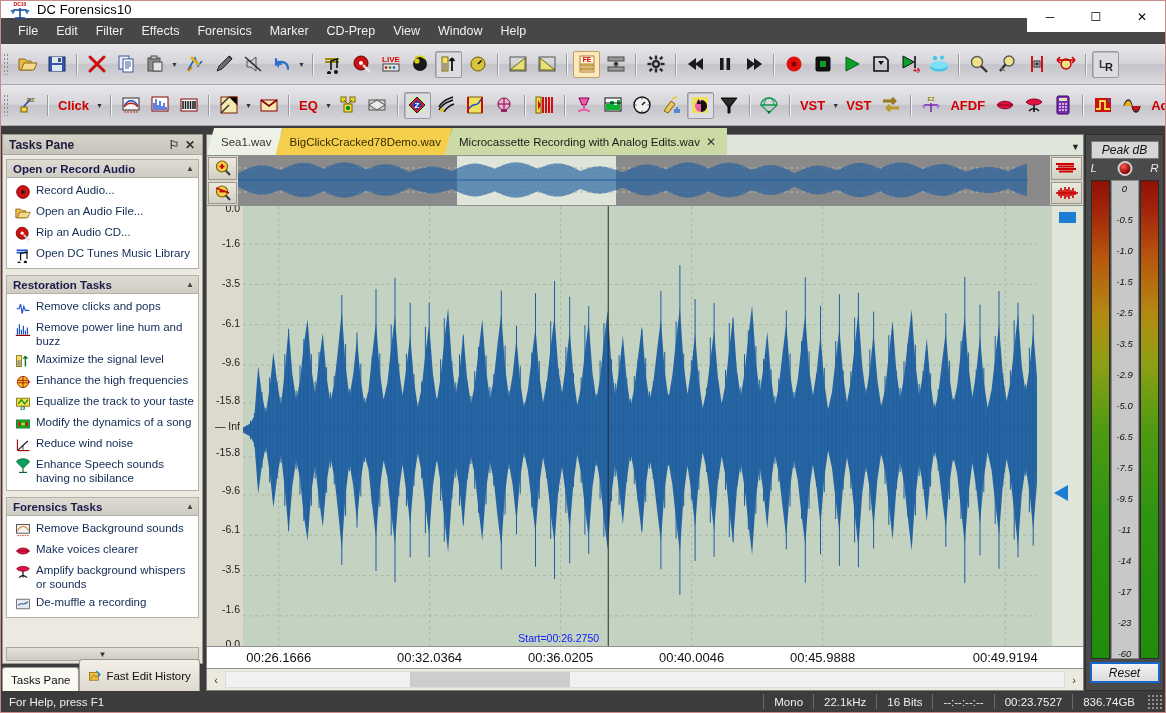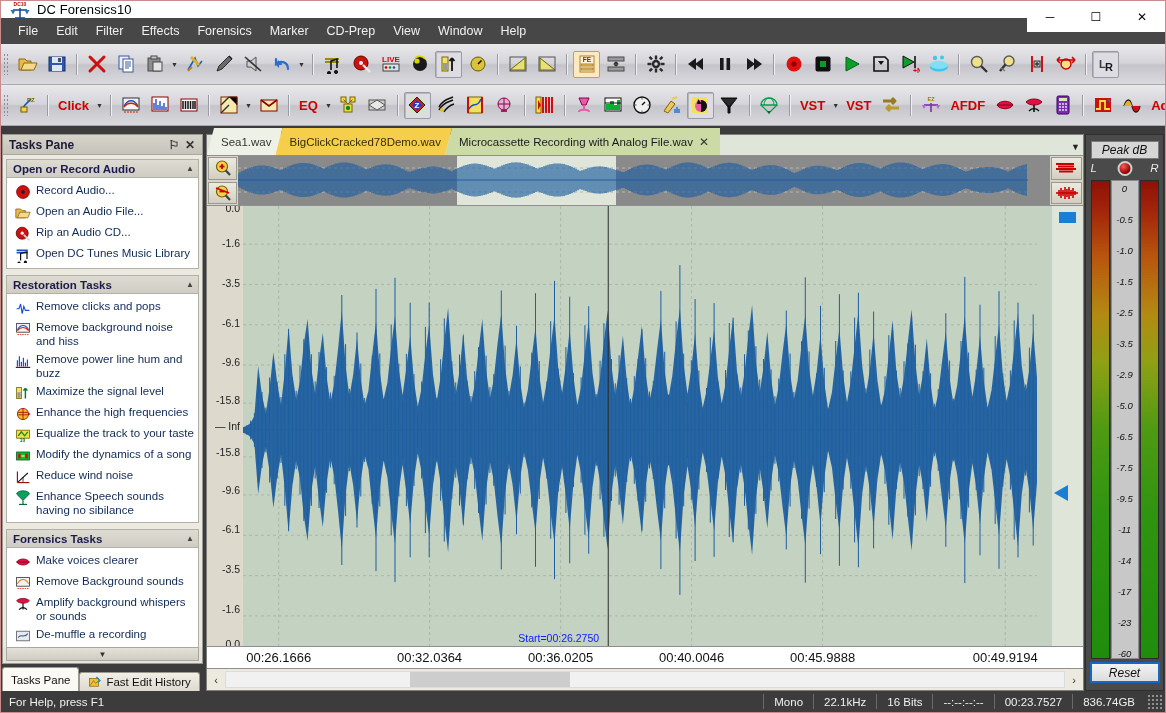--- a/index.html
+++ b/index.html
@@ -126,21 +126,21 @@
     height: 14px; background: linear-gradient(180deg,#e4e1d9,#cfccc3);
     border: 1px solid #a9a79e; margin: 0 3px 2px 3px;
     display: flex; align-items: center; justify-content: center;
     font-size: 8px; color: #333;
   }
   .tp-tabs {
     position: absolute; left: 1px; bottom: 0; width: 201px; height: 27px;
     display: flex; align-items: flex-end; background: #3c3c3c;
   }
   .tp-tab {
-    height: 19px; display: flex; align-items: center; gap: 4px;
+    height: 32px; display: flex; align-items: center; gap: 4px;
     padding: 0 8px; font-size: 11.5px; color: #111;
     background: linear-gradient(180deg,#f2efe7,#ddd9cf);
     border: 1px solid #9a988f; border-bottom: none;
     border-radius: 3px 3px 0 0;
   }
   .tp-tab.active { background: #fbf9f3; height: 24px; font-weight: normal; }
 
   
   .editor {
     position: absolute; left: 205px; top: 0; right: 81px; bottom: 0;
@@ -885,31 +885,20 @@
                 <span class="tic">
                   <svg class="ico" width="16" height="16" viewBox="0 0 20 20">
                     <path d="M2 11 h3 l2 -6 l2 12 l2 -9 l2 5 h5" stroke="#1a4fcc" stroke-width="1.4" fill="none"></path>
                   </svg>
                 </span>
                 <span class="til">Remove clicks and pops</span>
               </div>
               <div class="ti">
                 <span class="tic">
                   <svg class="ico" width="16" height="16" viewBox="0 0 20 20">
-                    <rect x="2" y="3" width="16" height="11" fill="#f2f2f2" stroke="#333"></rect>
-                    <path d="M3 11 C7 4 13 4 17 11" stroke="#1a4fcc" stroke-width="1.3" fill="none"></path>
-                    <path d="M3 12 C7 7 13 7 17 12" stroke="#cc2200" stroke-width="1.3" fill="none"></path>
-                    <path d="M3 17h2M6 17h2M9 17h2M12 17h2M15 17h2" stroke="#cc2200"></path>
-                  </svg>
-                </span>
-                <span class="til">Remove background noise and hiss</span>
-              </div>
-              <div class="ti">
-                <span class="tic">
-                  <svg class="ico" width="16" height="16" viewBox="0 0 20 20">
                     <g stroke="#1a4fcc" stroke-width="1.5">
                       <line x1="3" y1="17" x2="3" y2="9"></line>
                       <line x1="5.5" y1="17" x2="5.5" y2="4"></line>
                       <line x1="8" y1="17" x2="8" y2="11"></line>
                       <line x1="10.5" y1="17" x2="10.5" y2="6"></line>
                       <line x1="13" y1="17" x2="13" y2="12"></line>
                       <line x1="15.5" y1="17" x2="15.5" y2="8"></line>
                     </g>
                     <line x1="1" y1="18" x2="19" y2="18" stroke="#8a0000" stroke-width="1.5"></line>
                   </svg>
@@ -984,35 +973,35 @@
           <div class="grp">
             <div class="grp-head">
               <span>Forensics Tasks</span>
               <span class="sp"></span>
               <span class="caret">▲</span>
             </div>
             <div class="grp-body">
               <div class="ti">
                 <span class="tic">
                   <svg class="ico" width="16" height="16" viewBox="0 0 20 20">
-                    <path d="M2 10 C5 5 15 5 18 10 C15 15 5 15 2 10 Z" fill="#e01040" stroke="#8a0020"></path>
-                    <path d="M2 10 h16" stroke="#8a0020"></path>
-                  </svg>
-                </span>
-                <span class="til">Make voices clearer</span>
-              </div>
-              <div class="ti">
-                <span class="tic">
-                  <svg class="ico" width="16" height="16" viewBox="0 0 20 20">
                     <rect x="2" y="3" width="16" height="11" fill="#f2f2f2" stroke="#333"></rect>
                     <path d="M3 11 C7 4 13 4 17 11" stroke="#e08020" stroke-width="1.3" fill="none"></path>
                     <path d="M3 17h2M6 17h2M9 17h2M12 17h2M15 17h2" stroke="#cc2200"></path>
                   </svg>
                 </span>
                 <span class="til">Remove Background sounds</span>
+              </div>
+              <div class="ti">
+                <span class="tic">
+                  <svg class="ico" width="16" height="16" viewBox="0 0 20 20">
+                    <path d="M2 10 C5 5 15 5 18 10 C15 15 5 15 2 10 Z" fill="#e01040" stroke="#8a0020"></path>
+                    <path d="M2 10 h16" stroke="#8a0020"></path>
+                  </svg>
+                </span>
+                <span class="til">Make voices clearer</span>
               </div>
               <div class="ti">
                 <span class="tic">
                   <svg class="ico" width="16" height="16" viewBox="0 0 20 20">
                     <path d="M2 6 C5 2 15 2 18 6 C15 10 5 10 2 6 Z" fill="#e01040" stroke="#8a0020"></path>
                     <path d="M10 9 v8" stroke="#111" stroke-width="1.5"></path>
                     <path d="M5 17 C8 14 12 14 15 17" stroke="#111" stroke-width="1.3" fill="none"></path>
                   </svg>
                 </span>
                 <span class="til">Amplify background whispers or sounds</span>
@@ -1051,21 +1040,21 @@
     <div class="editor">
 
       <div class="tabstrip" id="ftabs">
         <div class="ftab t1" style="z-index: 1;">
             <span>Sea1.wav</span>
           </div>
           <div class="ftab t2" style="z-index: 2;">
             <span>BigClickCracked78Demo.wav</span>
           </div>
           <div class="ftab t3" style="z-index: 3;">
-            <span>Microcassette Recording with Analog File.wav</span>
+            <span>Microcassette Recording with Analog Edits.wav</span>
             <span class="x">✕</span>
           </div>
           <span class="ddarrow">▼</span>
       </div>
 
       <div class="navrow">
         <div class="zoombox">
           <div class="zbtn">
             <svg width="20" height="18" viewBox="0 0 20 18">
               <circle cx="9" cy="7.5" r="5.5" fill="#f2d24a" stroke="#7a6000" stroke-width="1.2"></circle>

